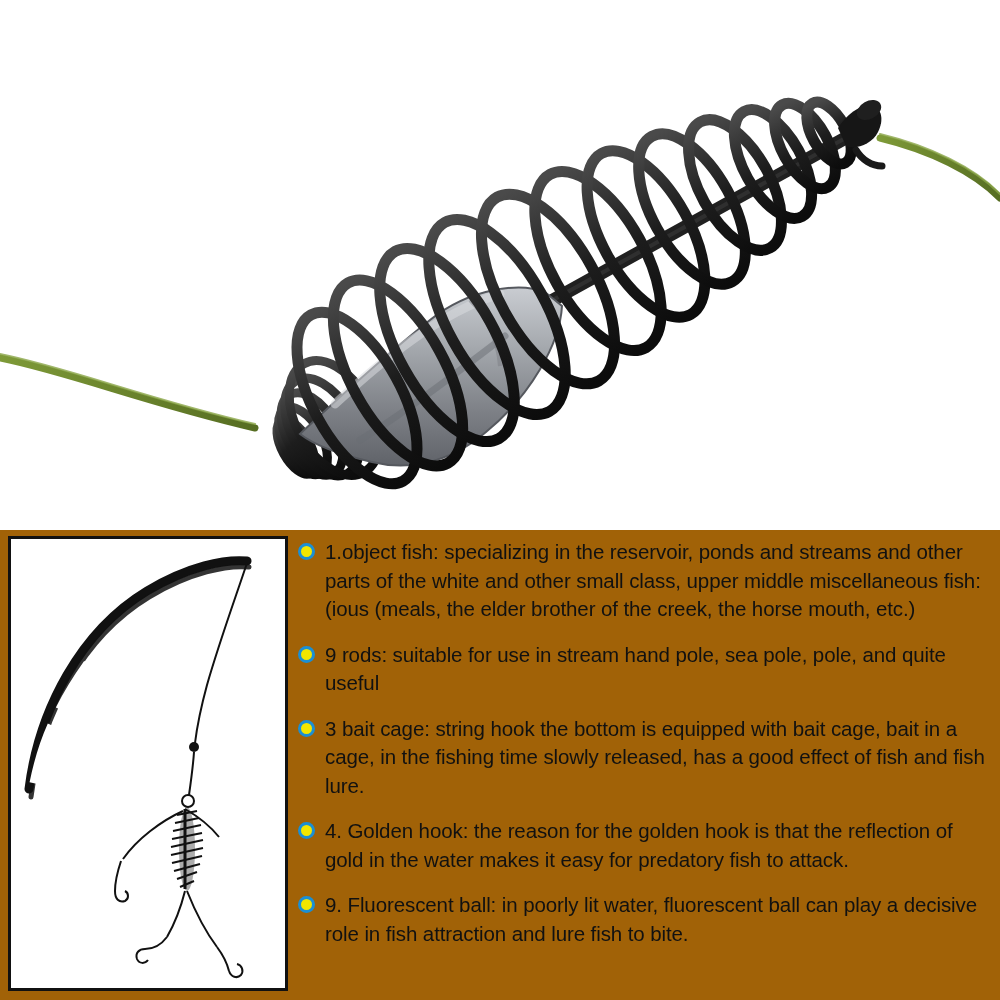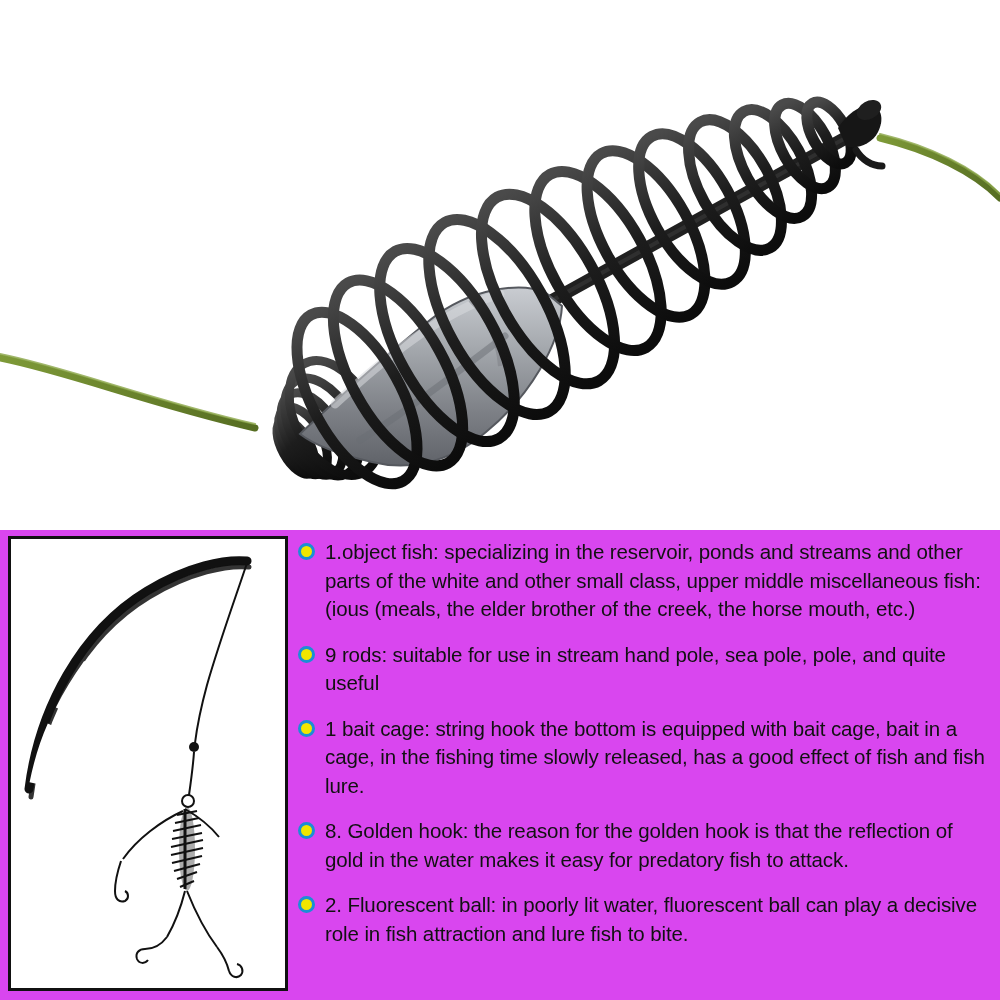--- a/index.html
+++ b/index.html
@@ -27,21 +27,21 @@
     overflow: hidden;
   }
 
   
   #bottom-area {
     position: absolute;
     left: 0;
     top: 530px;
     width: 1000px;
     height: 470px;
-    background: #d946ef;
+    background: #a16207;
   }
 
   
   #rod-card {
     position: absolute;
     left: 8px;
     top: 6px;
     width: 280px;
     height: 455px;
     border: 3px solid #111111;
@@ -232,27 +232,27 @@
       <span class="feature-text">1.object fish: specializing in the reservoir, ponds and streams and other parts of the white and other small class, upper middle miscellaneous fish: (ious (meals, the elder brother of the creek, the horse mouth, etc.)</span>
     </div>
 
     <div class="feature-item">
       <span class="bullet"></span>
       <span class="feature-text">9 rods: suitable for use in stream hand pole, sea pole, pole, and quite useful</span>
     </div>
 
     <div class="feature-item">
       <span class="bullet"></span>
-      <span class="feature-text">1 bait cage: string hook the bottom is equipped with bait cage, bait in a cage, in the fishing time slowly released, has a good effect of fish and fish lure.</span>
-    </div>
-
-    <div class="feature-item">
-      <span class="bullet"></span>
-      <span class="feature-text">8. Golden hook: the reason for the golden hook is that the reflection of gold in the water makes it easy for predatory fish to attack.</span>
-    </div>
-
-    <div class="feature-item">
-      <span class="bullet"></span>
-      <span class="feature-text">2. Fluorescent ball: in poorly lit water, fluorescent ball can play a decisive role in fish attraction and lure fish to bite.</span>
+      <span class="feature-text">3 bait cage: string hook the bottom is equipped with bait cage, bait in a cage, in the fishing time slowly released, has a good effect of fish and fish lure.</span>
+    </div>
+
+    <div class="feature-item">
+      <span class="bullet"></span>
+      <span class="feature-text">4. Golden hook: the reason for the golden hook is that the reflection of gold in the water makes it easy for predatory fish to attack.</span>
+    </div>
+
+    <div class="feature-item">
+      <span class="bullet"></span>
+      <span class="feature-text">9. Fluorescent ball: in poorly lit water, fluorescent ball can play a decisive role in fish attraction and lure fish to bite.</span>
     </div>
 
   </div>
 </div>
 
 </body></html>

